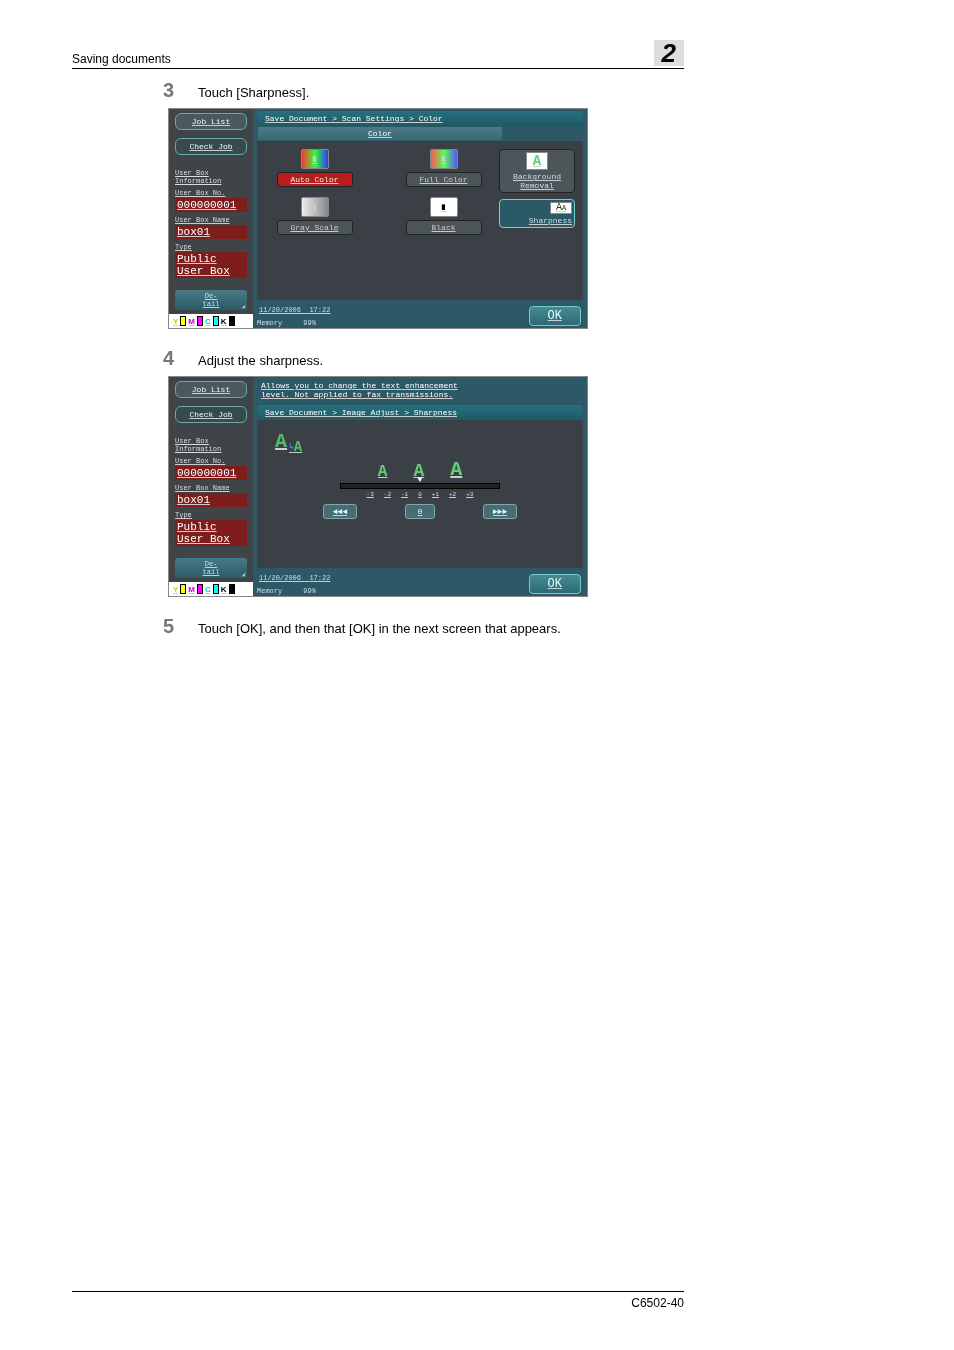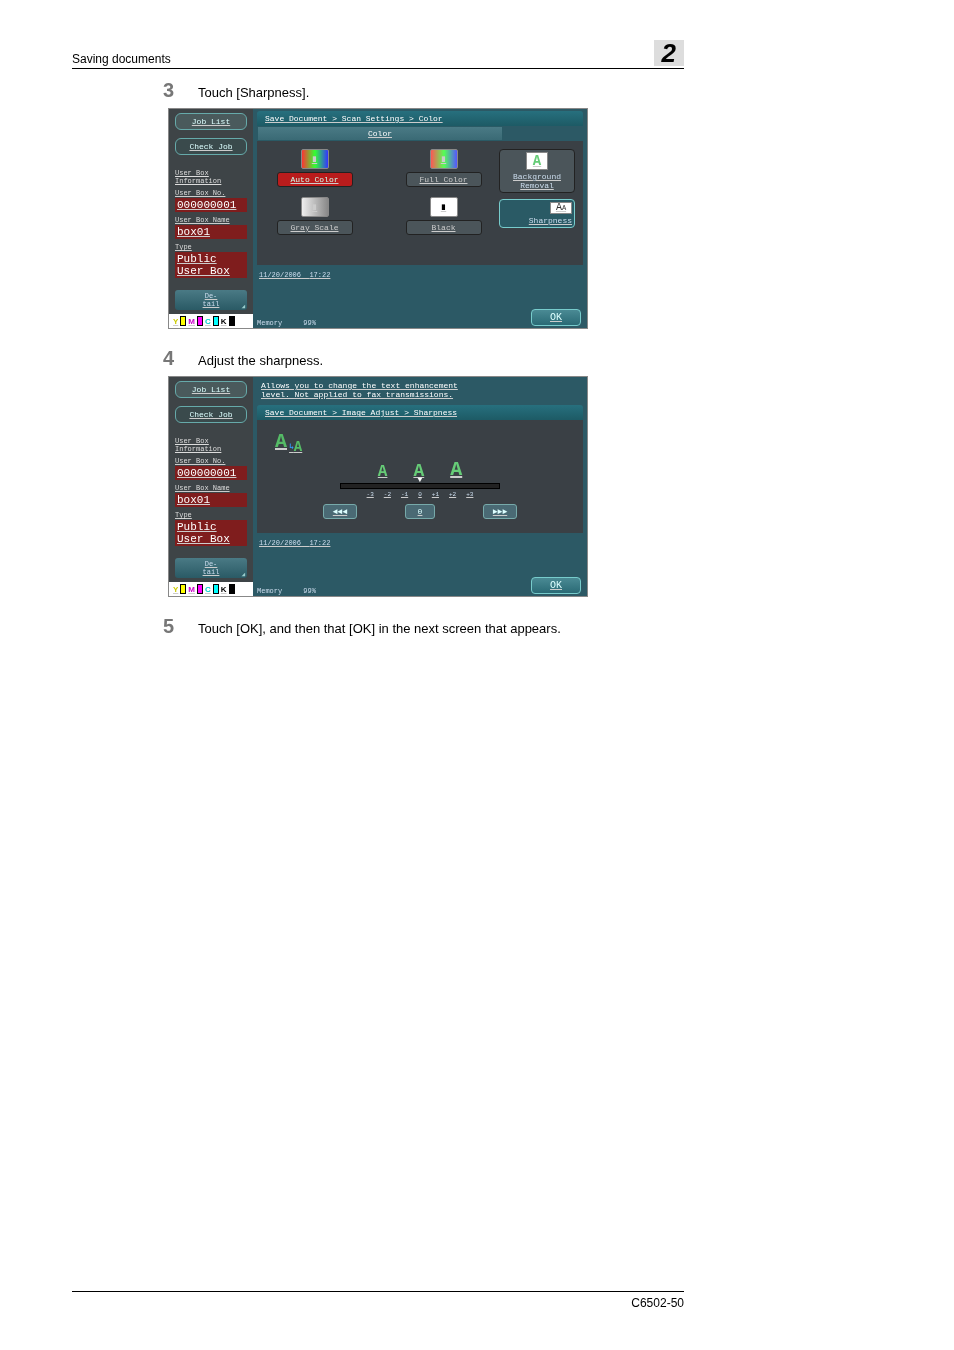--- a/index.html
+++ b/index.html
@@ -29,21 +29,21 @@
   .grid2x2 { display:grid; grid-template-columns: 1fr 1fr; gap:10px 30px; }
   .opt-btn { display:flex; flex-direction:column; align-items:center; gap:3px; }
   .opt-label { background:#4b555a; border:1px solid #222; border-radius:3px; width:76px; text-align:center; padding:2px 0; font-size:8px; }
   .opt-label.sel { background:#b91c1c; color:#cfe; }
   .opt-ico { width:28px; height:20px; background:#ccc; border:1px solid #888; border-radius:2px; display:flex; align-items:center; justify-content:center; font-size:9px; }
   .info-block { color:#ddd; font-size:7px; padding:4px 6px; }
   .info-label { text-decoration: underline; }
   .info-val { background:#7f1d1d; color:#fff; display:block; padding:1px 2px; margin-top:1px; margin-bottom:4px; font-size:11px;}
   .ss-footer { display:flex; align-items:flex-start; background:#2c5965; padding:2px 6px; font-size:7px; color:#cde; }
   .ss-footer .spacer { flex:1; }
-  .ok-btn { background: linear-gradient(#4a8a94,#2a6a75); border:1px solid #7cc; border-radius:4px; padding:2px 18px; color:#dff; font-size:10px;margin-top:38px; }
+  .ok-btn { background: linear-gradient(#4a8a94,#2a6a75); border:1px solid #7cc; border-radius:4px; padding:2px 18px; color:#dff; font-size:12px; }
   .toner-row { background:#fff; height:14px; display:flex; align-items:center; padding:0 4px; gap:2px; font-size:8px; font-weight:bold;}
   .toner-row span.l { font-family:Arial; }
   .toner-row .bar { width:6px; height:10px; display:inline-block; border:1px solid #000; }
   .detail-btn { margin:4px 6px; background:linear-gradient(#4a7a85,#2a5a65); border-radius:3px; text-align:center; font-size:7px; padding:2px 0; color:#cde; position:relative;}
   .detail-btn::after{content:"◢"; position:absolute; right:2px; bottom:0; font-size:6px; color:#9cc;}
 
   
   .sharp-row { display:flex; flex-direction:column; align-items:center; margin-top:6px;}
   .sharp-as { display:flex; gap:26px; align-items:flex-end;}
   .sharp-as .sa { color:#6c7; font-weight:bold; }
@@ -245,16 +245,16 @@
   </div>
 </div>
 
 <div class="step-row">
   <div class="step-num">5</div>
   <div class="step-text">Touch [OK], and then that [OK] in the next screen that appears.</div>
 </div>
 
 <div class="page-footer">
   <span>C650</span>
-  <span>2-50</span>
+  <span>2-40</span>
 </div>
 
 </div>
 
 </body></html>

